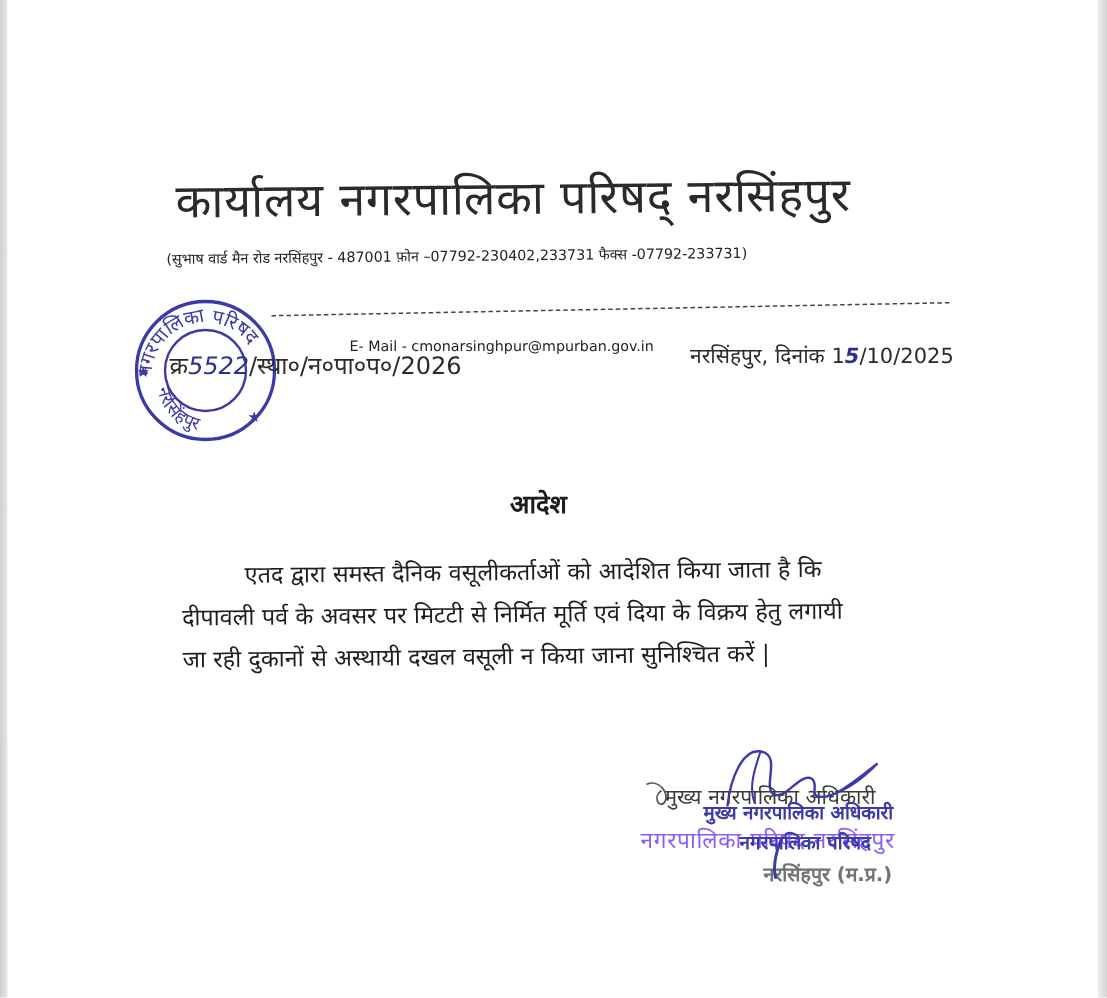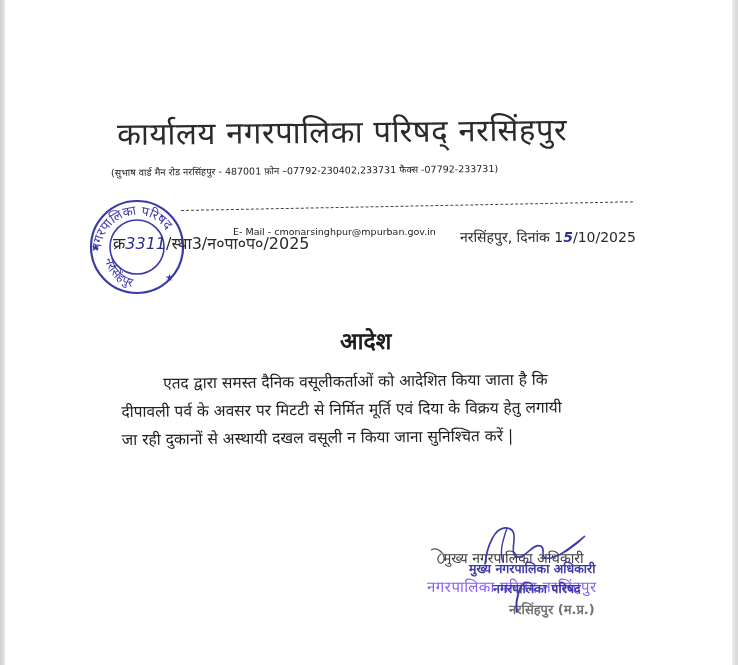--- a/index.html
+++ b/index.html
@@ -90,21 +90,21 @@
   }
   .place-date .hand {
     color: #2c2f8e;
     font-weight: bold;
     font-style: italic;
   }
   .order-heading {
     position: absolute;
     left: 335px; top: 324px;
     font-family: "DejaVu Serif", serif;
-    font-size: 23px;
+    font-size: 17px;
     font-weight: bold;
     color: #1d1d1d;
     white-space: nowrap;
   }
   .body-text {
     position: absolute;
     left: 116px; top: 370px;
     width: 580px;
     font-family: "DejaVu Serif", serif;
     font-size: 15.5px;
@@ -115,21 +115,21 @@
   }
   .body-text .line {
     display: block;
     white-space: nowrap;
   }
   .body-text .line.indent {
     padding-left: 42px;
   }
   .signature {
     position: absolute;
-    left: 420px; top: 516px;
+    left: 420px; top: 489px;
     width: 260px; height: 120px;
   }
   .sig-line-1 {
     position: absolute;
     left: 18px; top: 32px;
     font-size: 14px;
     color: #3a3a3a;
     white-space: nowrap;
   }
   .sig-line-2 {
@@ -196,21 +196,21 @@
       <textPath href="#arcTop">नगरपालिका परिषद</textPath>
     </text>
     <text font-size="12" fill="#3b3aa8" font-family="DejaVu Sans, sans-serif">
       <textPath href="#arcBot">नरसिंहपुर</textPath>
     </text>
     <text x="4" y="54" font-size="10" fill="#3b3aa8">★</text>
     <text x="78" y="84" font-size="10" fill="#3b3aa8">★</text>
   </svg>
 
   <div class="ref-number">
-    <span>क्र</span><span class="hand">3311</span><span>/स्था3/न०पा०प०/2025</span>
+    <span>क्र</span><span class="hand">5522</span><span>/स्था०/न०पा०प०/2026</span>
   </div>
 
   <div class="place-date">
     <span>नरसिंहपुर,</span>
     <span>दिनांक</span>
     <span>1</span><span class="hand">5</span><span>/10/2025</span>
   </div>
 
   <div class="order-heading">आदेश</div>
 

